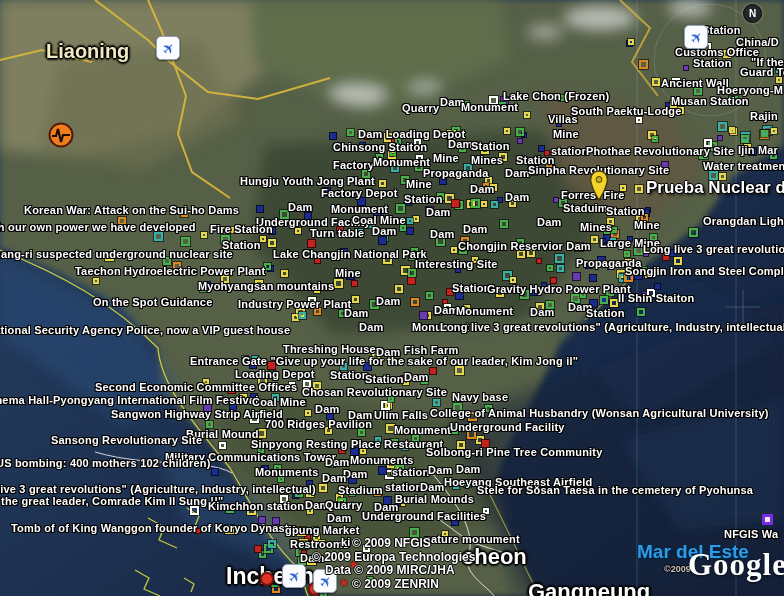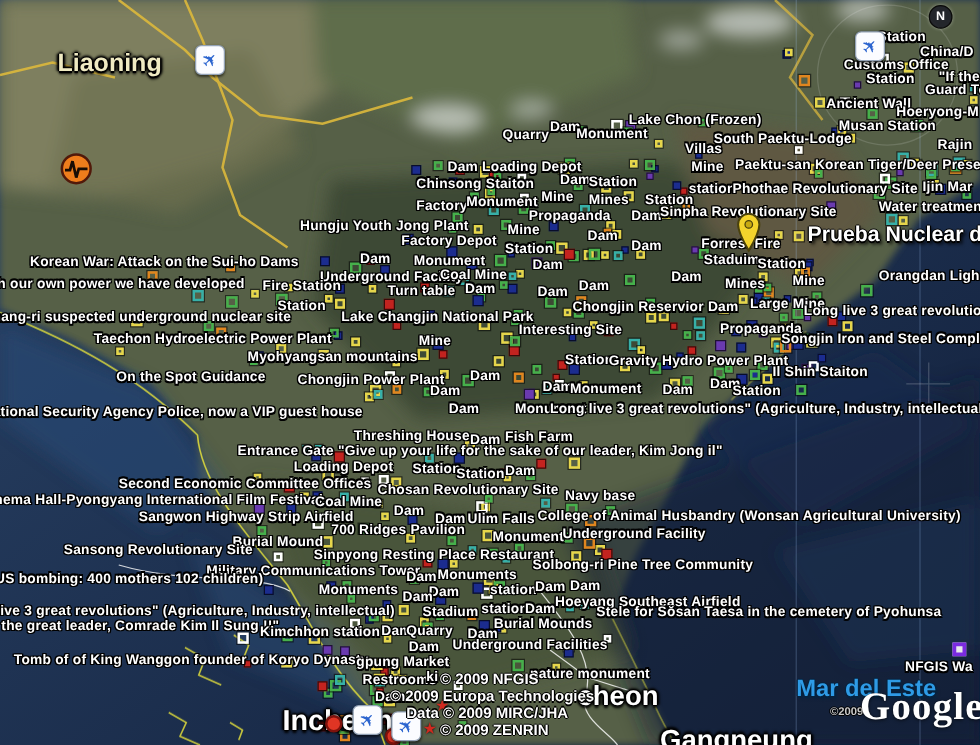--- a/index.html
+++ b/index.html
@@ -500,21 +500,20 @@
     <span class="pl" style="left: 717px; top: 84px;">Hoeryong-M</span>
     <span class="pl" style="left: 671px; top: 95px;">Musan Station</span>
     <span class="pl" style="left: 750px; top: 110px;">Rajin</span>
     <span class="pl" style="left: 503px; top: 90px;">Lake Chon (Frozen)</span>
     <span class="pl" style="left: 402px; top: 102px;">Quarry</span>
     <span class="pl" style="left: 440px; top: 96px;">Dam</span>
     <span class="pl" style="left: 461px; top: 101px;">Monument</span>
     <span class="pl" style="left: 571px; top: 105px;">South Paektu-Lodge</span>
     <span class="pl" style="left: 548px; top: 113px;">Villas</span>
     <span class="pl" style="left: 553px; top: 128px;">Mine</span>
-    <span class="pl" style="left: 588px; top: 126px;">Paektu-san Korean Tiger/Deer Prese</span>
     <span class="pl" style="left: 358px; top: 128px;">Dam Loading Depot</span>
     <span class="pl" style="left: 333px; top: 141px;">Chinsong Staiton</span>
     <span class="pl" style="left: 448px; top: 138px;">Dam</span>
     <span class="pl" style="left: 471px; top: 140px;">Station</span>
     <span class="pl" style="left: 551px; top: 145px;">station</span>
     <span class="pl" style="left: 586px; top: 145px;">Phothae Revolutionary Site</span>
     <span class="pl" style="left: 738px; top: 144px;">Ijin Mar</span>
     <span class="pl" style="left: 333px; top: 159px;">Factory</span>
     <span class="pl" style="left: 373px; top: 156px;">Monument</span>
     <span class="pl" style="left: 433px; top: 152px;">Mine</span>
@@ -558,21 +557,21 @@
     <span class="pl" style="left: 415px; top: 258px;">Interesting Site</span>
     <span class="pl" style="left: 576px; top: 257px;">Propaganda</span>
     <span class="pl" style="left: 75px; top: 265px;">Taechon Hydroelectric Power Plant</span>
     <span class="pl" style="left: 335px; top: 267px;">Mine</span>
     <span class="pl" style="left: 625px; top: 265px;">Songjin Iron and Steel Complex</span>
     <span class="pl" style="left: 198px; top: 280px;">Myohyangsan mountains</span>
     <span class="pl" style="left: 452px; top: 282px;">Station</span>
     <span class="pl" style="left: 487px; top: 283px;">Gravity Hydro Power Plant</span>
     <span class="pl" style="left: 618px; top: 292px;">Il Shin Staiton</span>
     <span class="pl" style="left: 93px; top: 296px;">On the Spot Guidance</span>
-    <span class="pl" style="left: 238px; top: 298px;">Chongjin Power Plant</span>
+    <span class="pl" style="left: 238px; top: 298px;">Industry Power Plant</span>
     <span class="pl" style="left: 376px; top: 295px;">Dam</span>
     <span class="pl" style="left: 568px; top: 301px;">Dam</span>
     <span class="pl" style="left: 344px; top: 307px;">Dam</span>
     <span class="pl" style="left: 434px; top: 304px;">Dam</span>
     <span class="pl" style="left: 456px; top: 305px;">Monument</span>
     <span class="pl" style="left: 530px; top: 306px;">Dam</span>
     <span class="pl" style="left: 586px; top: 307px;">Station</span>
     <span class="pl" style="left: -14px; top: 324px;">National Security Agency Police, now a VIP guest house</span>
     <span class="pl" style="left: 359px; top: 321px;">Dam</span>
     <span class="pl" style="left: 412px; top: 321px;">Monument</span>

